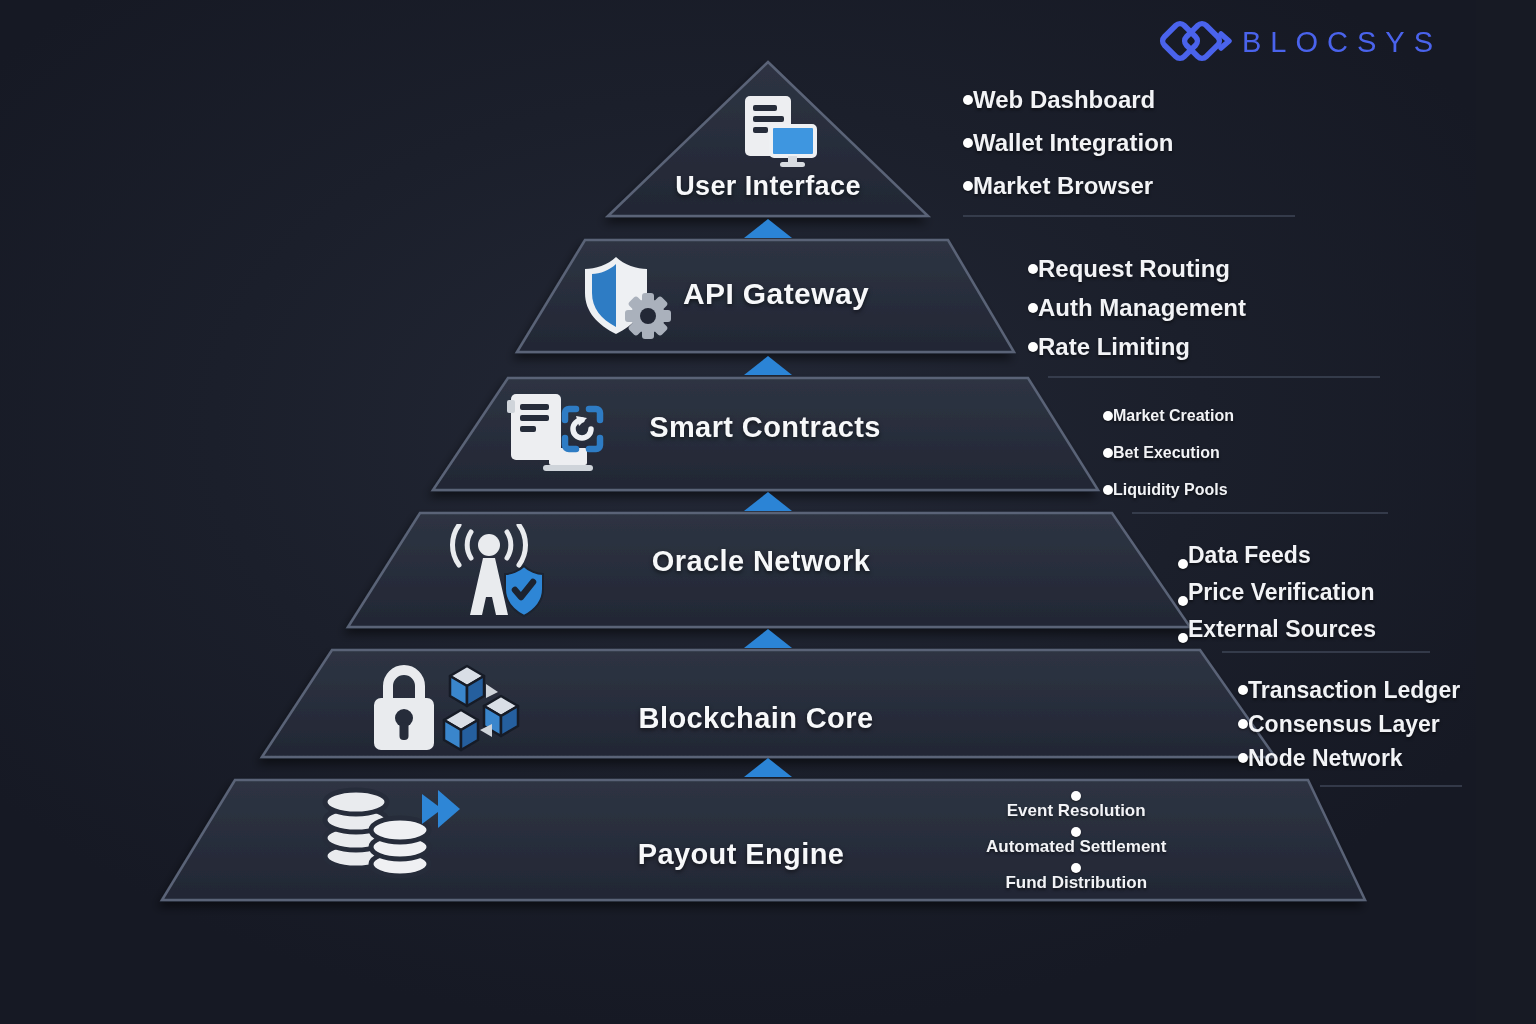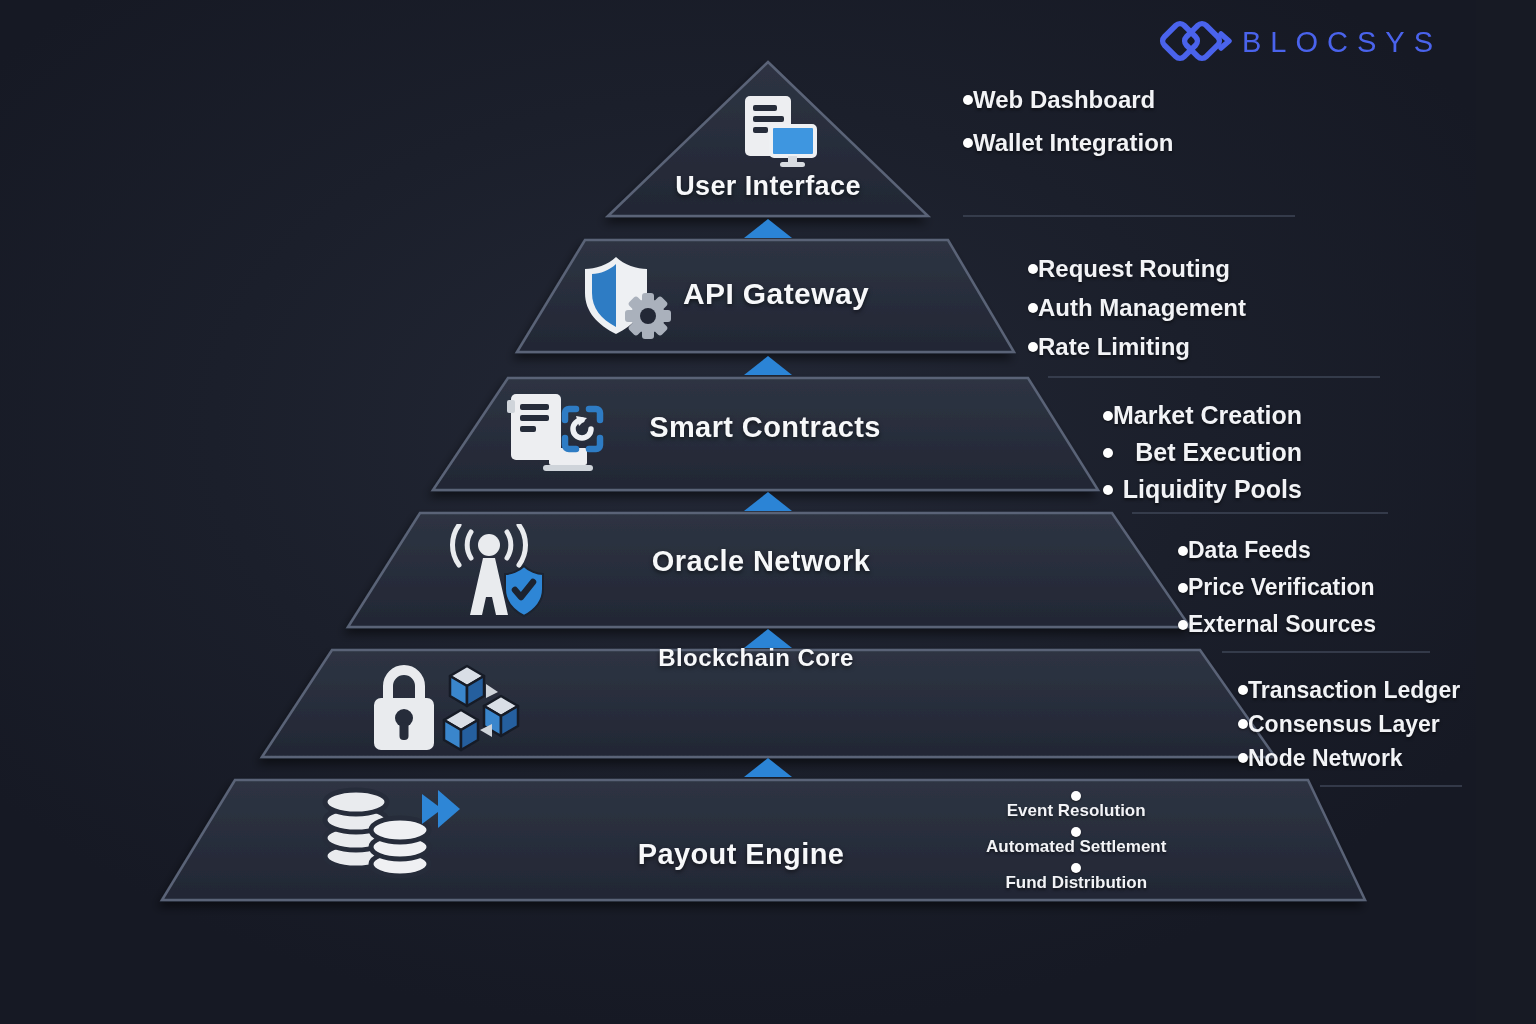--- a/index.html
+++ b/index.html
@@ -17,36 +17,36 @@
   .layer-title{
     position:absolute;text-align:center;
     color:#f7f8fa;font-weight:700;letter-spacing:.4px;
     text-shadow:0 2px 4px rgba(0,0,0,.55);
     white-space:nowrap;
   }
   .t0{left:618px;top:171px;width:300px;font-size:27px;}
   .t1{left:601px;top:277px;width:350px;font-size:30px;}
   .t2{left:590px;top:411px;width:350px;font-size:29px;}
   .t3{left:586px;top:545px;width:350px;font-size:29px;}
-  .t4{left:581px;top:644px;width:350px;font-size:24px;}
+  .t4{left:581px;top:702px;width:350px;font-size:29px;}
   .t5{left:566px;top:838px;width:350px;font-size:29px;}
 
   .flist{position:absolute;display:flex;flex-direction:column;}
   .fitem{
     display:flex;align-items:center;
     color:#f2f3f6;font-weight:600;
     text-shadow:0 2px 3px rgba(0,0,0,.5);
     white-space:nowrap;
   }
   .dot{width:10px;height:10px;border-radius:50%;background:#ffffff;flex:0 0 auto;
        box-shadow:0 1px 2px rgba(0,0,0,.5);}
   .f0{left:963px;top:78px;}  .f0 .fitem{height:43px;font-size:24px;}
   .f1{left:1028px;top:249px;} .f1 .fitem{height:39px;font-size:24px;}
-  .f2{left:1103px;top:397px;} .f2 .fitem{height:37px;font-size:25px;justify-content:space-between;}
-  .f3{left:1178px;top:532px;} .f3 .fitem{height:37px;font-size:23px;}
+  .f2{left:1103px;top:397px;} .f2 .fitem{height:37px;font-size:16px;}
+  .f3{left:1178px;top:532px;} .f3 .fitem{height:37px;font-size:23px;align-items:flex-end;}
   .f4{left:1238px;top:673px;} .f4 .fitem{height:34px;font-size:23px;}
   .f5{left:986px;top:791px;}  .f5 .fitem{height:36px;font-size:17px;flex-direction:column;}
 
   .licon{position:absolute;}
   .i0{left:733px;top:96px;}
   .i1{left:580px;top:255px;}
   .i2{left:505px;top:390px;}
   .i3{left:442px;top:524px;}
   .i4{left:366px;top:658px;}
   .i5{left:310px;top:786px;}
@@ -217,20 +217,24 @@
 
   <div class="flist f0">
     <div class="fitem">
         <span class="dot"></span>
         <span>Web Dashboard</span>
       </div>
     <div class="fitem">
         <span class="dot"></span>
         <span>Wallet Integration</span>
       </div>
+    <div class="fitem">
+        <span class="dot"></span>
+        <span>Market Browser</span>
+      </div>
   </div>
 
   <div class="flist f1">
     <div class="fitem">
         <span class="dot"></span>
         <span>Request Routing</span>
       </div>
     <div class="fitem">
         <span class="dot"></span>
         <span>Auth Management</span>

